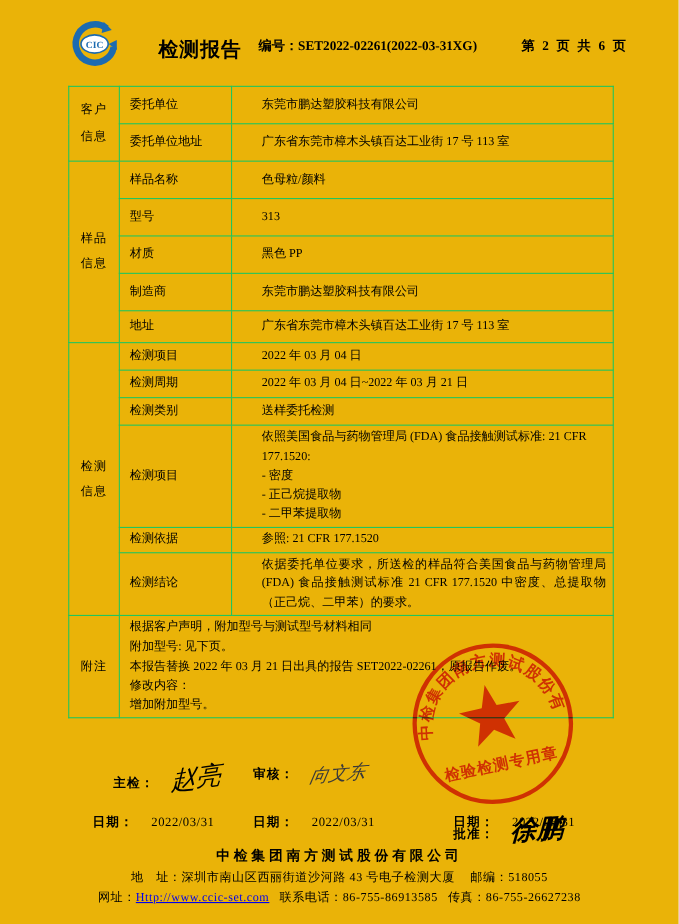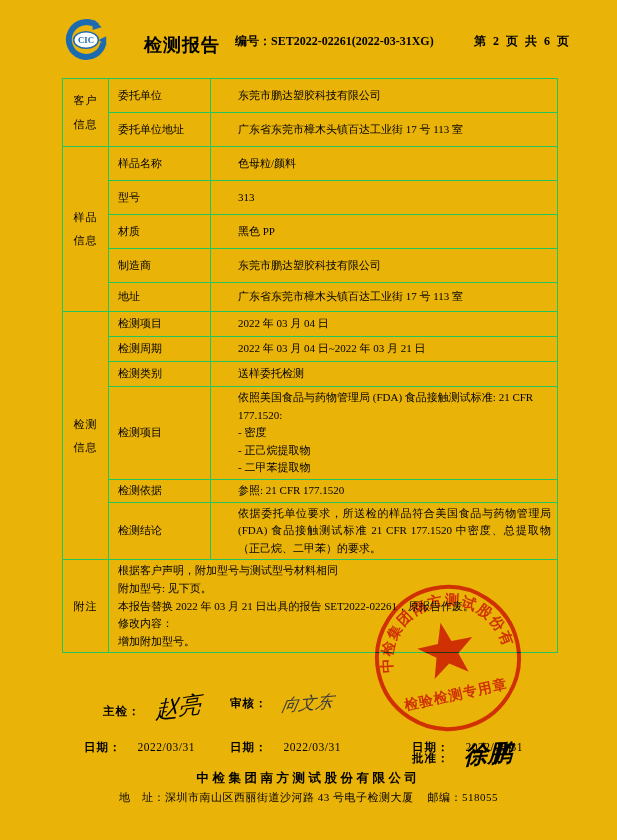--- a/index.html
+++ b/index.html
@@ -182,15 +182,20 @@
   </div>
   <div class="date-block" style="left:412px; top:740px;">
     <span class="dl">日期：</span><span class="dv">2022/03/31</span>
   </div>
 
   <div class="footer">
     <div class="company">中检集团南方测试股份有限公司</div>
     <div class="line">
       <span>地　址：</span><span>深圳市南山区西丽街道沙河路 43 号电子检测大厦</span><span class="sp"></span><span>邮编：</span><span>518055</span>
     </div>
+    <div class="line">
+      <span>网址：</span><a class="site" href="#">Http://www.ccic-set.com</a>
+      <span style="margin-left:6px;">联系电话：</span><span>86-755-86913585</span>
+      <span style="margin-left:6px;">传真：</span><span>86-755-26627238</span>
+    </div>
   </div>
 
 </div>
 
 </body></html>

